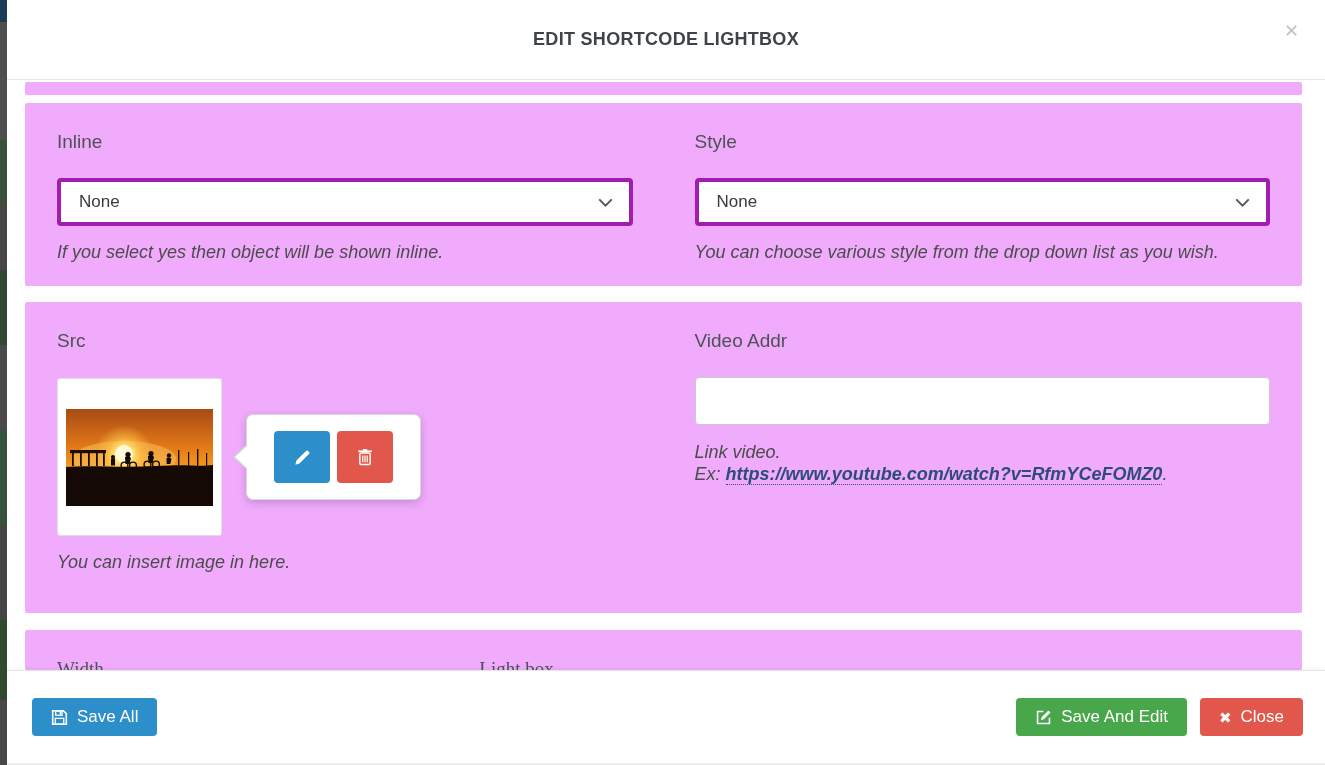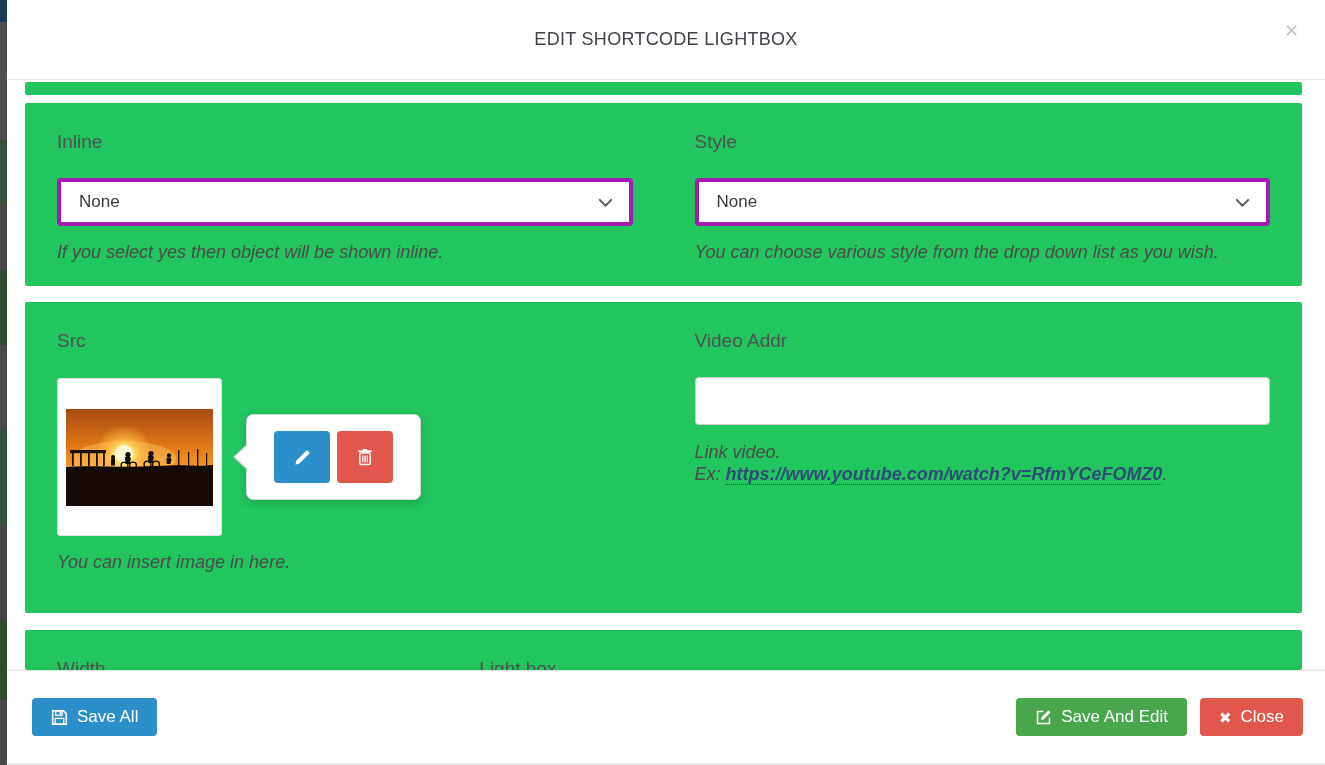--- a/index.html
+++ b/index.html
@@ -10,34 +10,34 @@
   .behind-strip{width:7px;height:765px;flex:0 0 7px;
     background:linear-gradient(180deg,#1c3b57 0 22px,#4f4f4f 22px 140px,#39503a 140px 205px,
       #474747 205px 270px,#2f4a30 270px 345px,#4a4a4a 345px 430px,#35523a 430px 525px,
       #454545 525px 620px,#31492f 620px 700px,#484848 700px 100%);}
 
   .modal{flex:1;display:flex;flex-direction:column;background:#fff;border-bottom:2px solid #ececec;box-sizing:border-box;}
 
   
   .modal-header{height:79px;flex:0 0 79px;position:relative;border-bottom:1px solid #e9e9e9;
     display:flex;align-items:center;justify-content:center;}
-  .modal-title{font-size:18px;font-weight:400;color:#3e4349;letter-spacing:.3px;}
+  .modal-title{font-size:18px;font-weight:700;color:#3e4349;letter-spacing:.3px;}
   .header-close{position:absolute;right:26px;top:22px;font-size:18px;font-weight:700;
     color:#c3c3c3;cursor:pointer;line-height:1;}
 
   
   .modal-body{height:590px;flex:0 0 590px;overflow:hidden;padding:0 23px 0 18px;}
-  .panel{background:#22c55e;border-radius:2px;box-sizing:border-box;}
+  .panel{background:#f0abfc;border-radius:2px;box-sizing:border-box;}
   .sliver{height:13px;margin:2px 0 8px;}
   .panel-a{height:183px;margin:0 0 16px;padding:28px 32px 0;
     display:grid;grid-template-columns:1fr 1fr;column-gap:62px;}
   .panel-b{height:311px;margin:0 0 17px;padding:28px 32px 0;
     display:grid;grid-template-columns:1fr 1fr;column-gap:62px;}
   .panel-c{height:40px;padding:28px 32px 0;overflow:hidden;
-    display:grid;grid-template-columns:1fr 1fr 1fr;column-gap:54px;}
+    display:grid;grid-template-columns:1fr 1fr 1fr;column-gap:54px;font-family:Liberation Serif, serif;}
 
   .field-label{font-size:19px;color:#4e5256;line-height:22px;}
   .control-gap{margin-top:25px;}
   .help{font-style:italic;font-size:18px;color:#4c4c4c;margin-top:15px;line-height:22px;}
 
   .select-box{height:48px;background:#fff;border:4px solid #a21caf;border-radius:4px;
     display:flex;align-items:center;padding:0 16px 0 18px;cursor:pointer;box-sizing:border-box;}
   .select-value{font-size:17px;color:#3a3a3a;flex:1;}
   .text-input{height:48px;width:100%;background:#fff;border:1px solid #cbcbcb;border-radius:4px;
     padding:0 18px;font-size:17px;color:#3a3a3a;box-sizing:border-box;font-family:inherit;}

